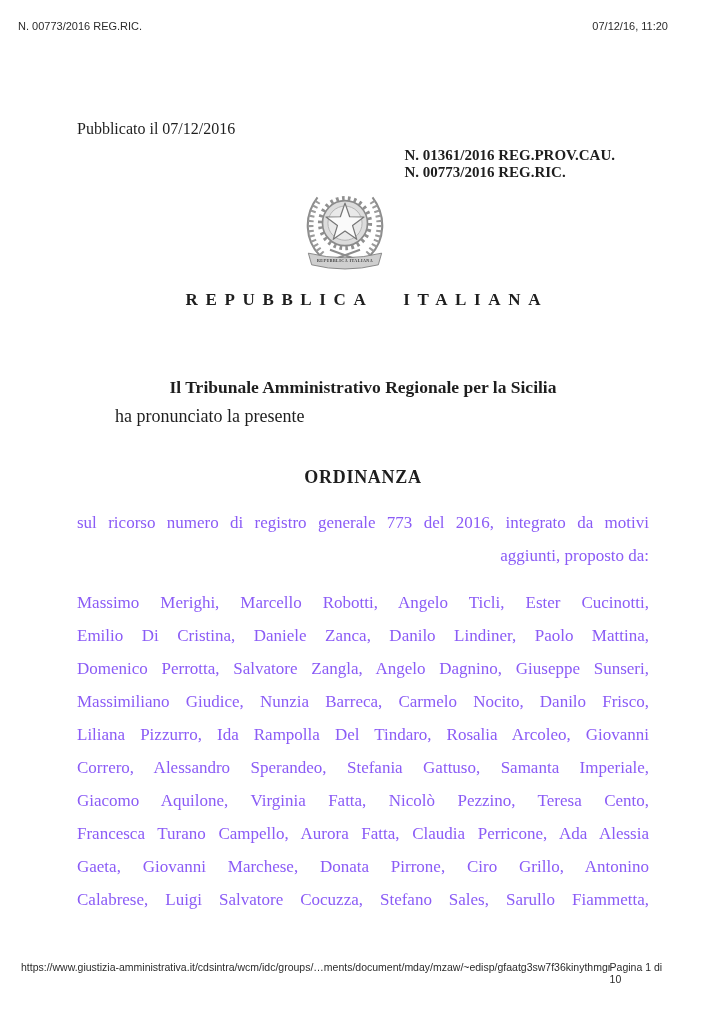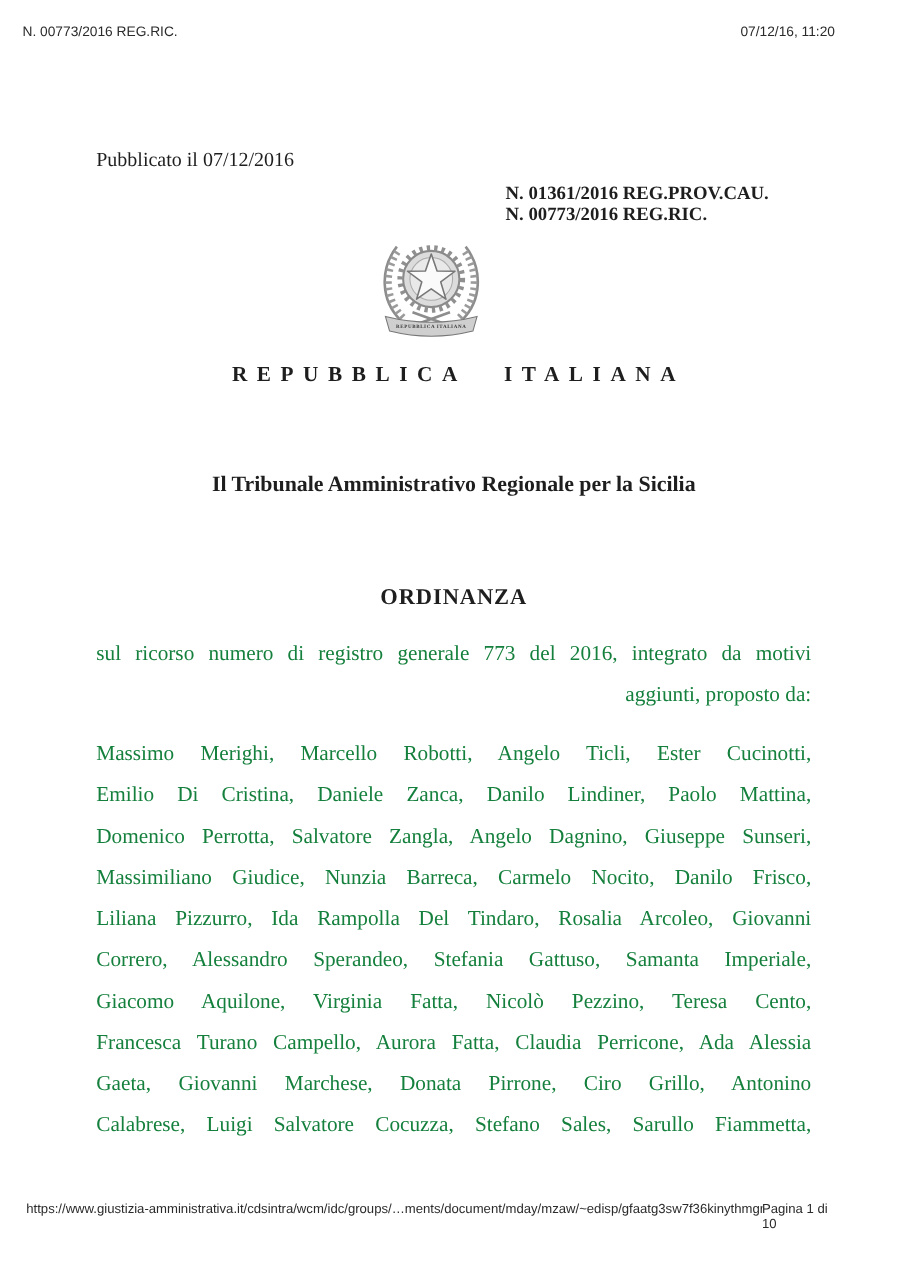--- a/index.html
+++ b/index.html
@@ -34,21 +34,21 @@
   }
   .emblem-wrap{position:absolute;top:184px;left:50%;margin-left:-50px;width:100px;height:90px;}
   .h-center{position:absolute;left:77px;width:572px;text-align:center;font-weight:700;}
   .h-repubblica{top:290px;font-size:17px;letter-spacing:.45em;word-spacing:1.1em;padding-left:.45em;box-sizing:border-box;}
   .h-tribunale{top:330px;font-size:17.5px;margin-top:47px;}
   .h-sezione{top:370px;font-size:17.5px;}
   .pronounce{position:absolute;top:406px;left:115px;font-size:18px;}
   .h-ordinanza{top:467px;font-size:18px;letter-spacing:.04em;}
   .para{
     position:absolute;left:77px;width:572px;
-    font-size:17px;line-height:33px;color:#15803d;
+    font-size:17px;line-height:33px;color:#8b5cf6;
   }
   .para-intro{top:506px;}
   .para-names{top:586px;}
   .jline{text-align:justify;text-align-last:justify;}
   .pline{text-align:right;}
 </style>
 </head>
 <body>
 
 <div class="page">
@@ -84,20 +84,21 @@
       <polygon points="60,23 65.6,39.3 82.8,39.6 69.1,49.9 74.1,66.4 60,56.5 45.9,66.4 50.9,49.9 37.2,39.6 54.4,39.3" fill="#fafafa" stroke="#777777" stroke-width="1.5" stroke-linejoin="round"></polygon>
 
       <path d="M16,83 Q60,94 104,83 L100,97 Q60,107 20,97 Z" fill="#cfcfcf" stroke="#777777" stroke-width="1"></path>
       <text x="60" y="94" text-anchor="middle" font-size="4.8" letter-spacing="0.6" fill="#3a3a3a" font-family="Liberation Serif, serif" font-weight="bold">REPUBBLICA ITALIANA</text>
     </svg>
   </div>
 
   <div class="h-center h-repubblica">REPUBBLICA ITALIANA</div>
   <div class="h-center h-tribunale">Il Tribunale Amministrativo Regionale per la Sicilia</div>
 
+  <div class="pronounce">ha pronunciato la presente</div>
 
   <div class="h-center h-ordinanza">ORDINANZA</div>
 
   <div class="para para-intro">
     <div class="jline">sul ricorso numero di registro generale 773 del 2016, integrato da motivi</div>
     <div class="pline">aggiunti, proposto da:</div>
   </div>
 
   <div class="para para-names">
     <div class="jline">Massimo Merighi, Marcello Robotti, Angelo Ticli, Ester Cucinotti,</div>

